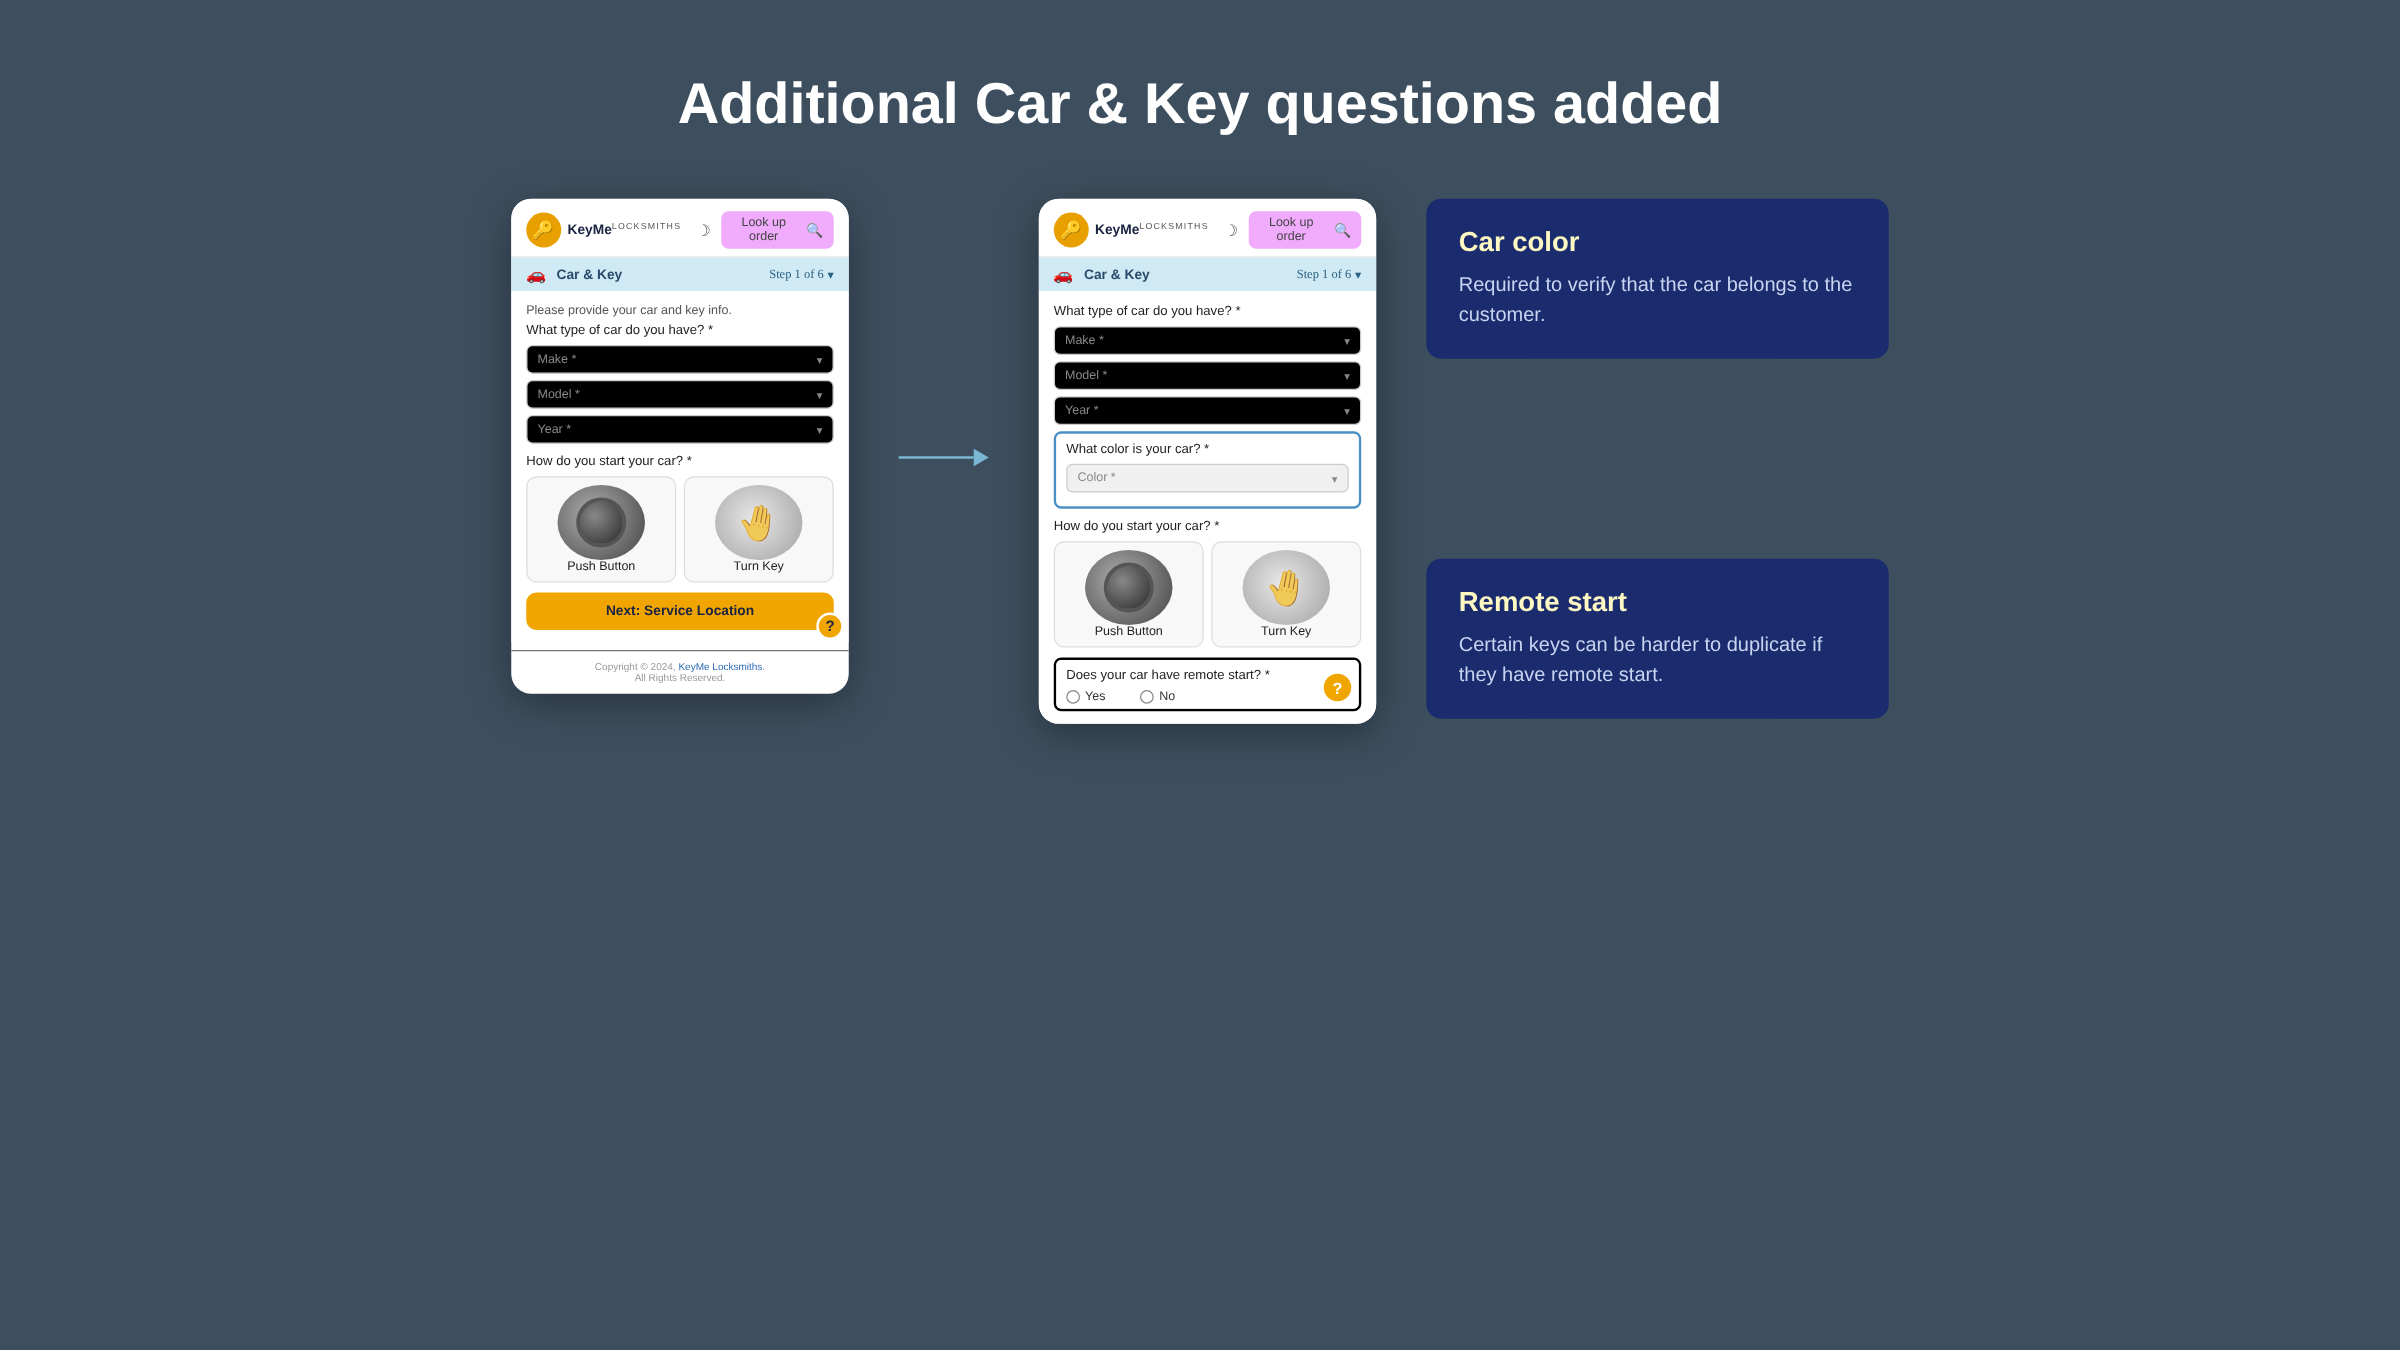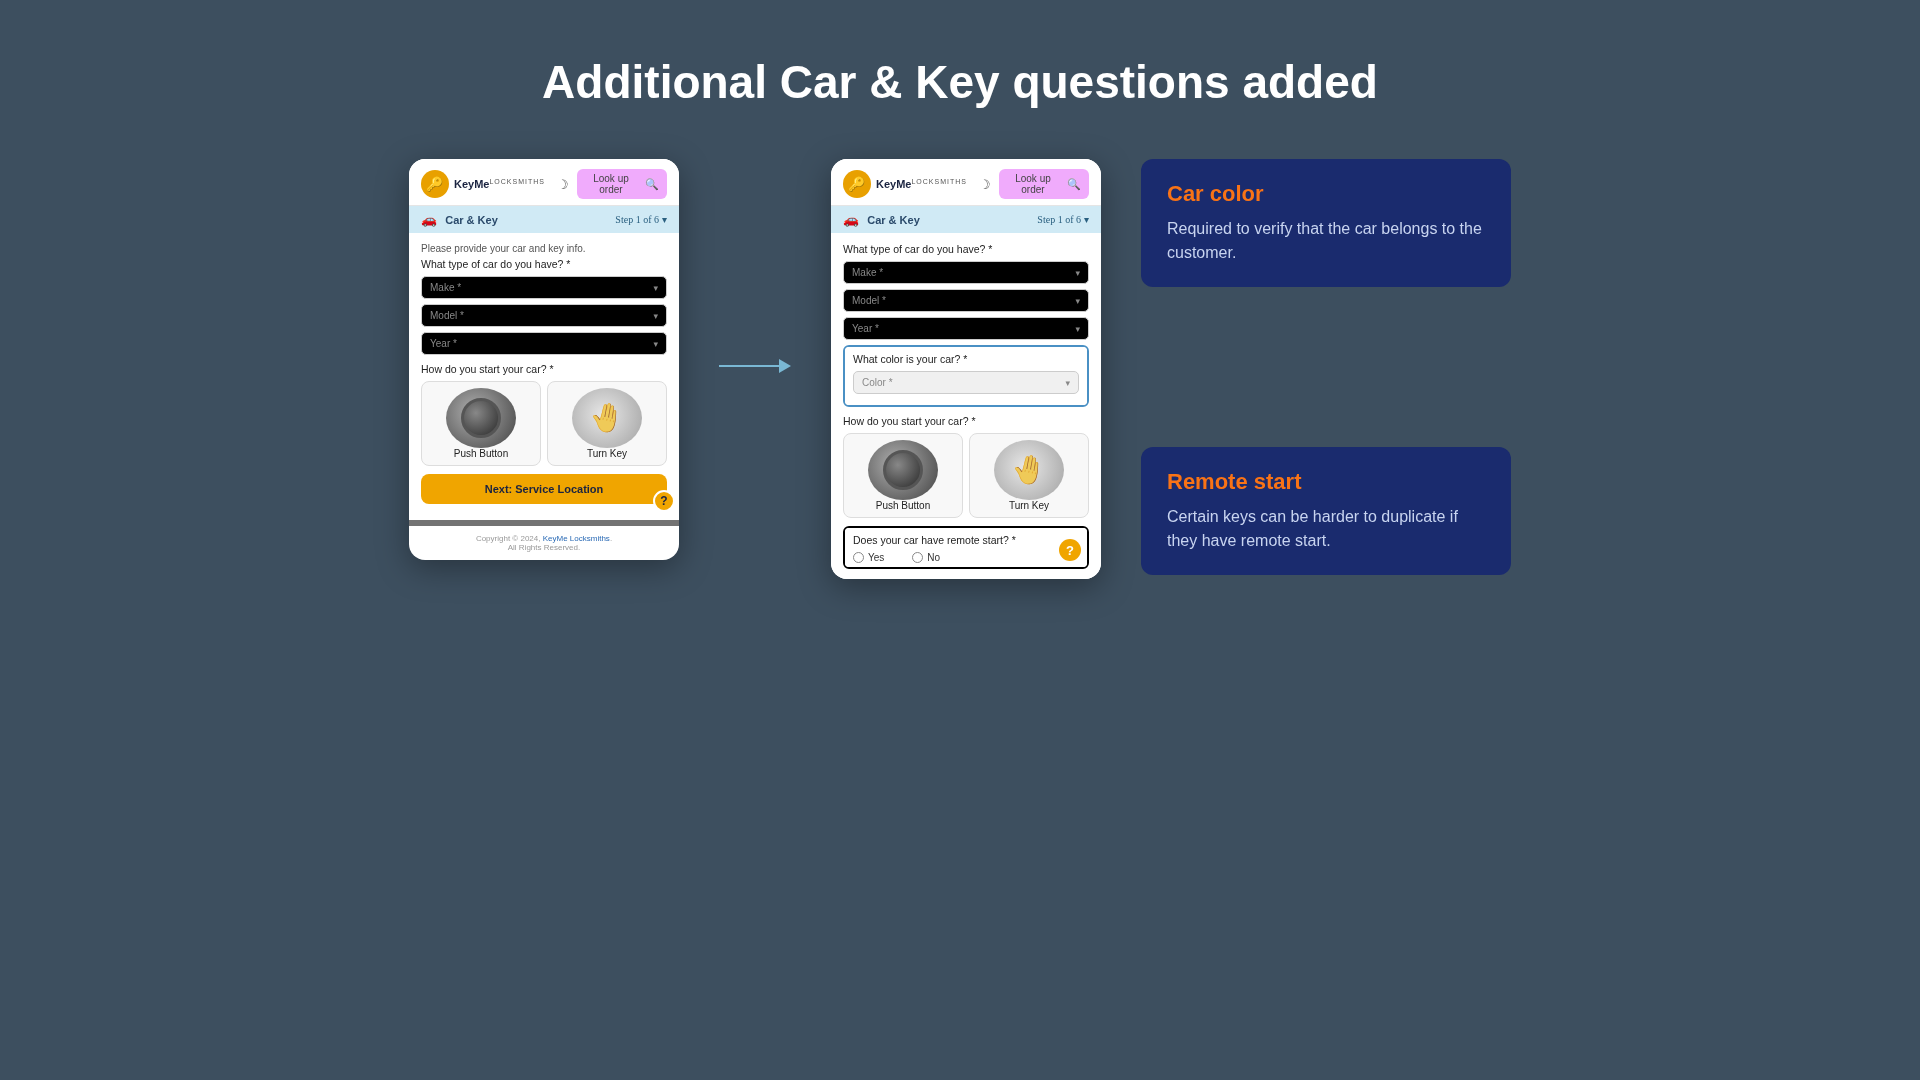--- a/index.html
+++ b/index.html
@@ -268,21 +268,21 @@
       font-weight: 700;
       color: #1a2340;
       border: 2px solid #fff;
     }
 
     .copyright {
       text-align: center;
       font-size: 8px;
       color: #999;
       padding: 8px 4px;
-      border-top: 6px solid #737373;
+      border-top: 1px solid #737373;
       margin-top: 6px;
     }
 
     .copyright a {
       color: #2a6ab5;
       text-decoration: none;
     }
 
     
     .arrow-connector {
@@ -316,21 +316,21 @@
     }
 
     .annotation-card {
       background: #1a2b6e;
       border-radius: 12px;
       padding: 22px 26px;
       width: 370px;
     }
 
     .annotation-card-title {
-      color: #f97316;
+      color: #fef9c3;
       font-size: 22px;
       font-weight: 800;
       margin-bottom: 10px;
     }
 
     .annotation-card-body {
       color: #c8d4f0;
       font-size: 16px;
       line-height: 1.5;
     }

